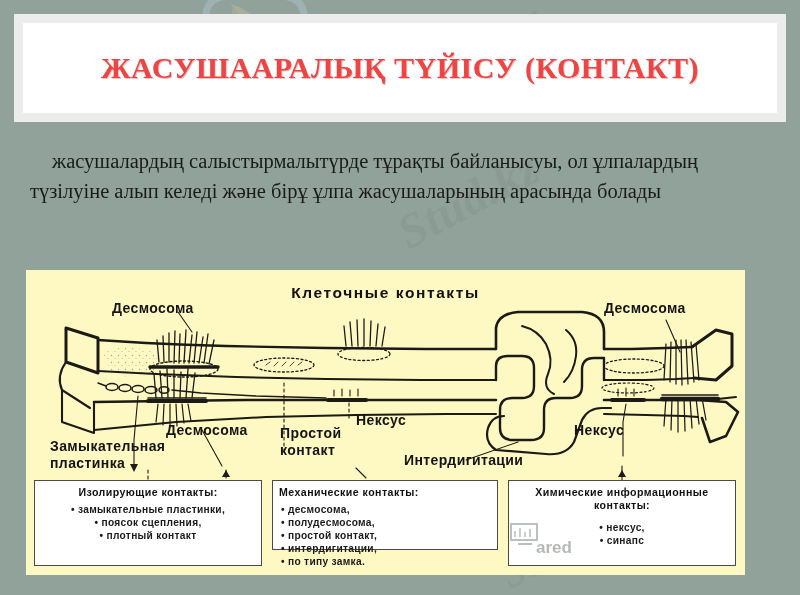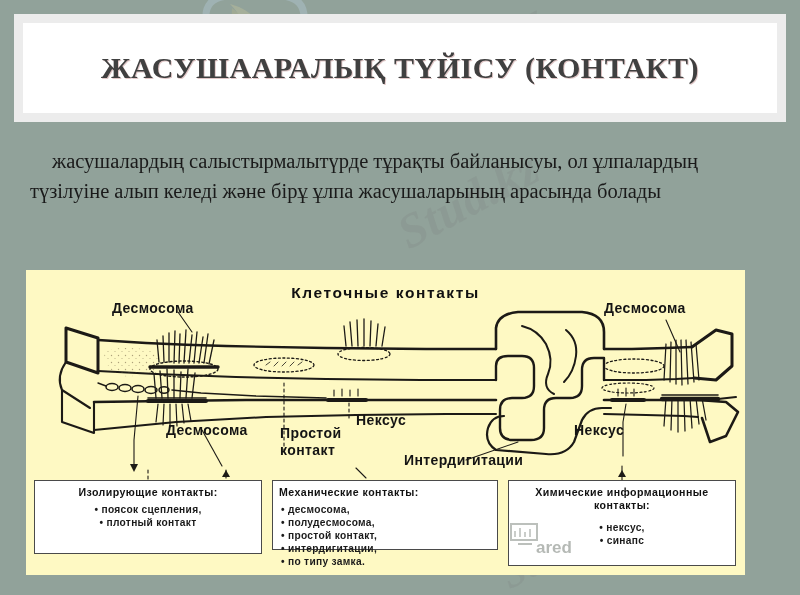--- a/index.html
+++ b/index.html
@@ -31,21 +31,21 @@
   
   .title-box{
     position:absolute;left:14px;top:14px;width:772px;height:108px;
     background:#ffffff;
     border:9px solid #ececec;
     box-sizing:border-box;
     z-index:10;
     display:flex;align-items:center;justify-content:center;
   }
   .title-text{
-    color:#404040;
+    color:#ef4444;
     font-family:"Liberation Serif",serif;
     font-weight:700;
     font-size:30px;
     line-height:1.16;
     text-align:center;
     letter-spacing:.5px;
     text-shadow:1px 1px 0 rgba(120,0,0,.22);
   }
 
   
@@ -112,21 +112,21 @@
   .legend ul{margin:0;padding:0;list-style:none;}
   .legend li{
     font-family:"Liberation Sans",sans-serif;
     font-size:10.2px;
     font-weight:700;
     color:#1a1a1a;
     line-height:1.28;
     letter-spacing:.3px;
   }
   .legend li:before{content:"• ";}
-  .legend.c1{left:8px;top:210px;width:228px;height:74px;}
+  .legend.c1{left:8px;top:210px;width:228px;height:86px;}
   .legend.c1 h4{text-align:center;}
   .legend.c1 ul{text-align:center;}
   .legend.c2{left:246px;top:210px;width:226px;height:70px;}
   .legend.c2 h4{text-align:left;}
   .legend.c2 ul{text-align:left;padding-left:2px;}
   .legend.c3{left:482px;top:210px;width:228px;height:86px;}
   .legend.c3 h4{text-align:center;}
   .legend.c3 ul{text-align:center;}
   .legend.c3 ul{margin-top:10px;}
 </style>
@@ -315,31 +315,34 @@
 
           <g fill="#1c1a16" stroke="none">
             <polygon points="108,202 104,194 112,194"></polygon>
             <polygon points="200,200 196,207 204,207"></polygon>
             <polygon points="596,200 592,207 600,207"></polygon>
           </g>
         </g>
       </svg>
 
       <div class="lbl" style="left:86px;top:30px;">Десмосома</div>
+      <div class="lbl" style="left:24px;top:168px;">Замыкательная
+пластинка</div>
       <div class="lbl" style="left:140px;top:152px;">Десмосома</div>
       <div class="lbl" style="left:254px;top:155px;">Простой
 контакт</div>
       <div class="lbl" style="left:330px;top:142px;">Нексус</div>
       <div class="lbl" style="left:378px;top:182px;">Интердигитации</div>
       <div class="lbl" style="left:548px;top:152px;">Нексус</div>
       <div class="lbl" style="left:578px;top:30px;">Десмосома</div>
 
       <div class="legend c1">
         <h4>Изолирующие контакты:</h4>
         <ul>
+          <li>замыкательные пластинки,</li>
           <li>поясок сцепления,</li>
           <li>плотный контакт</li>
         </ul>
       </div>
 
       <div class="legend c2">
         <h4>Механические контакты:</h4>
         <ul>
           <li>десмосома,</li>
           <li>полудесмосома,</li>

